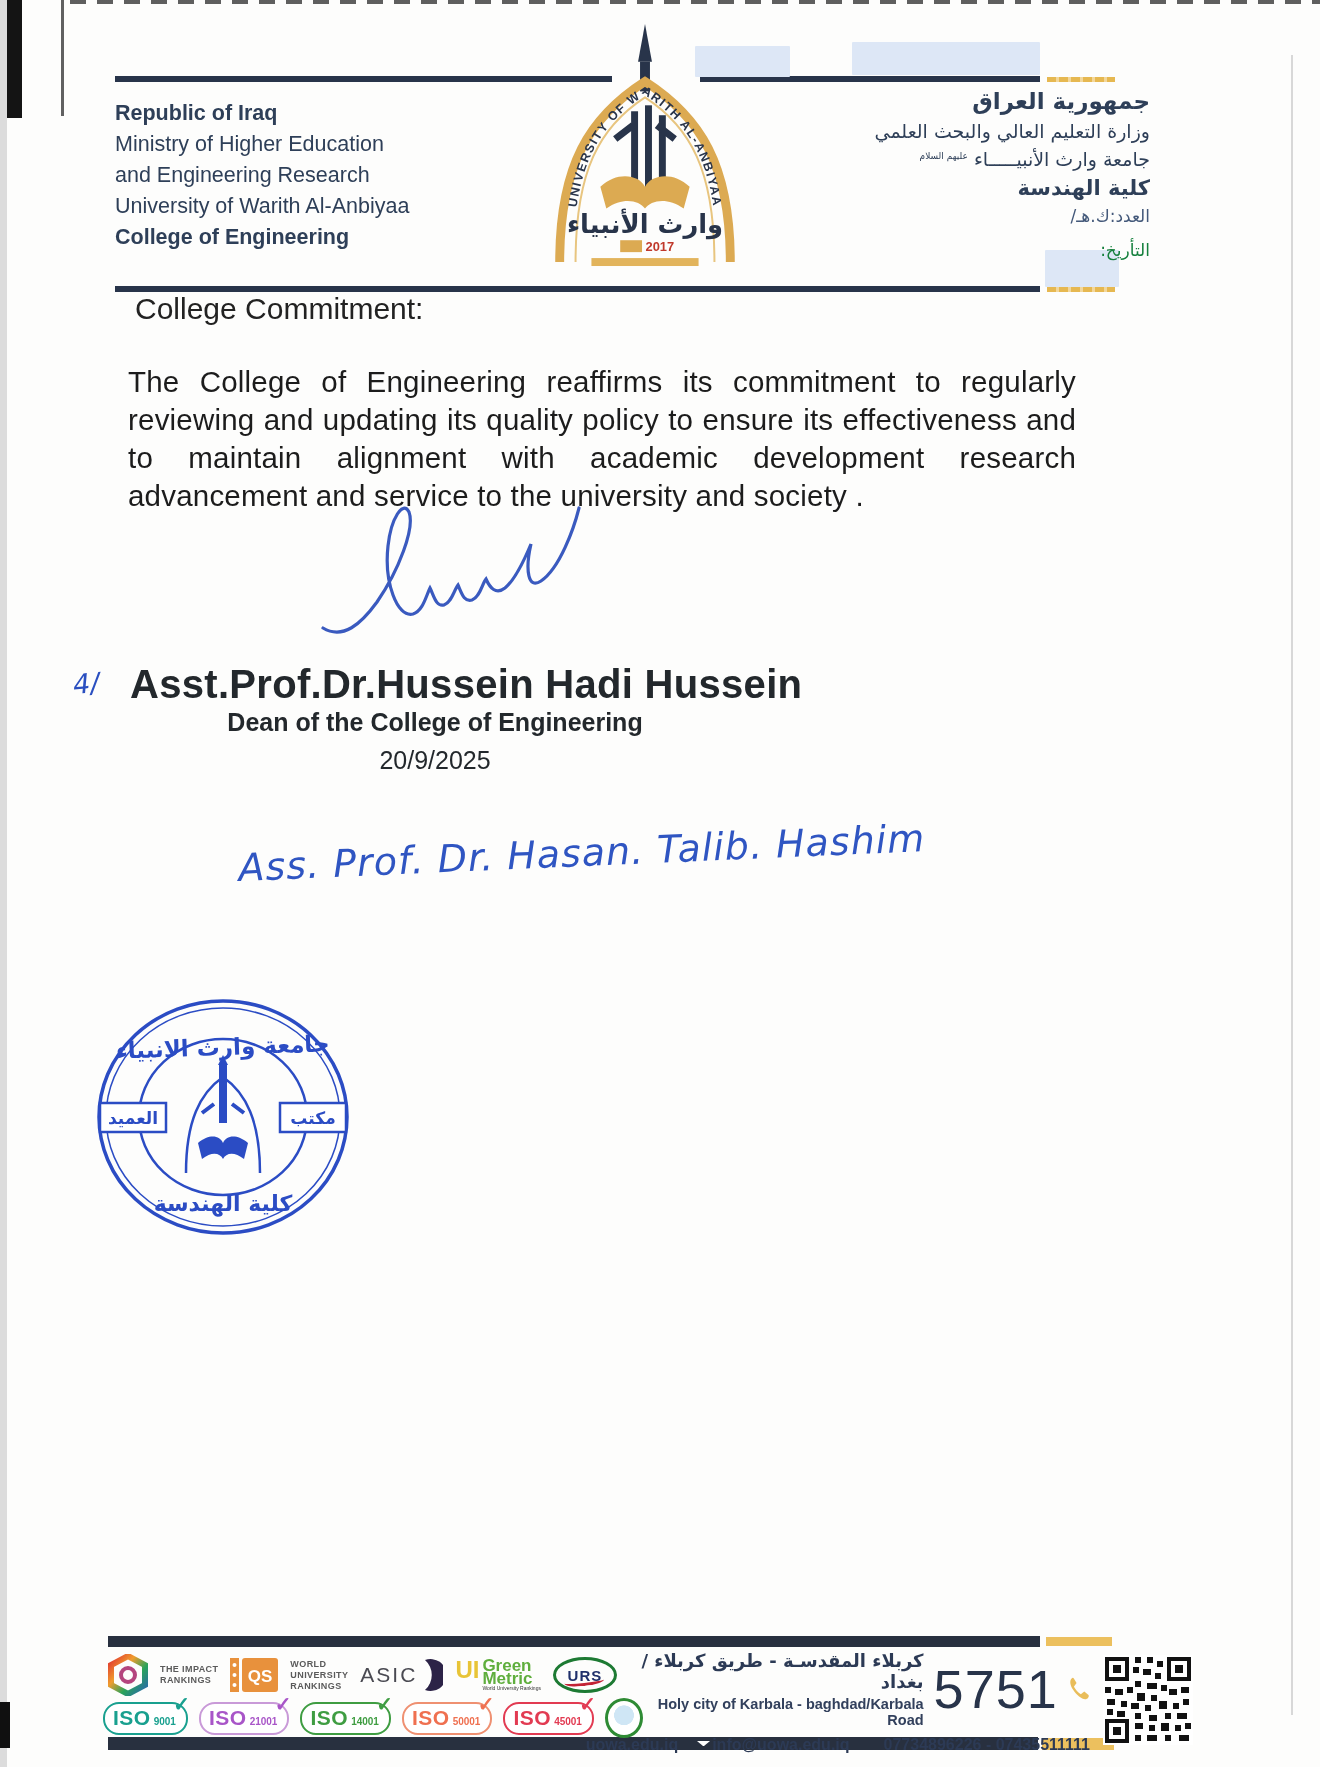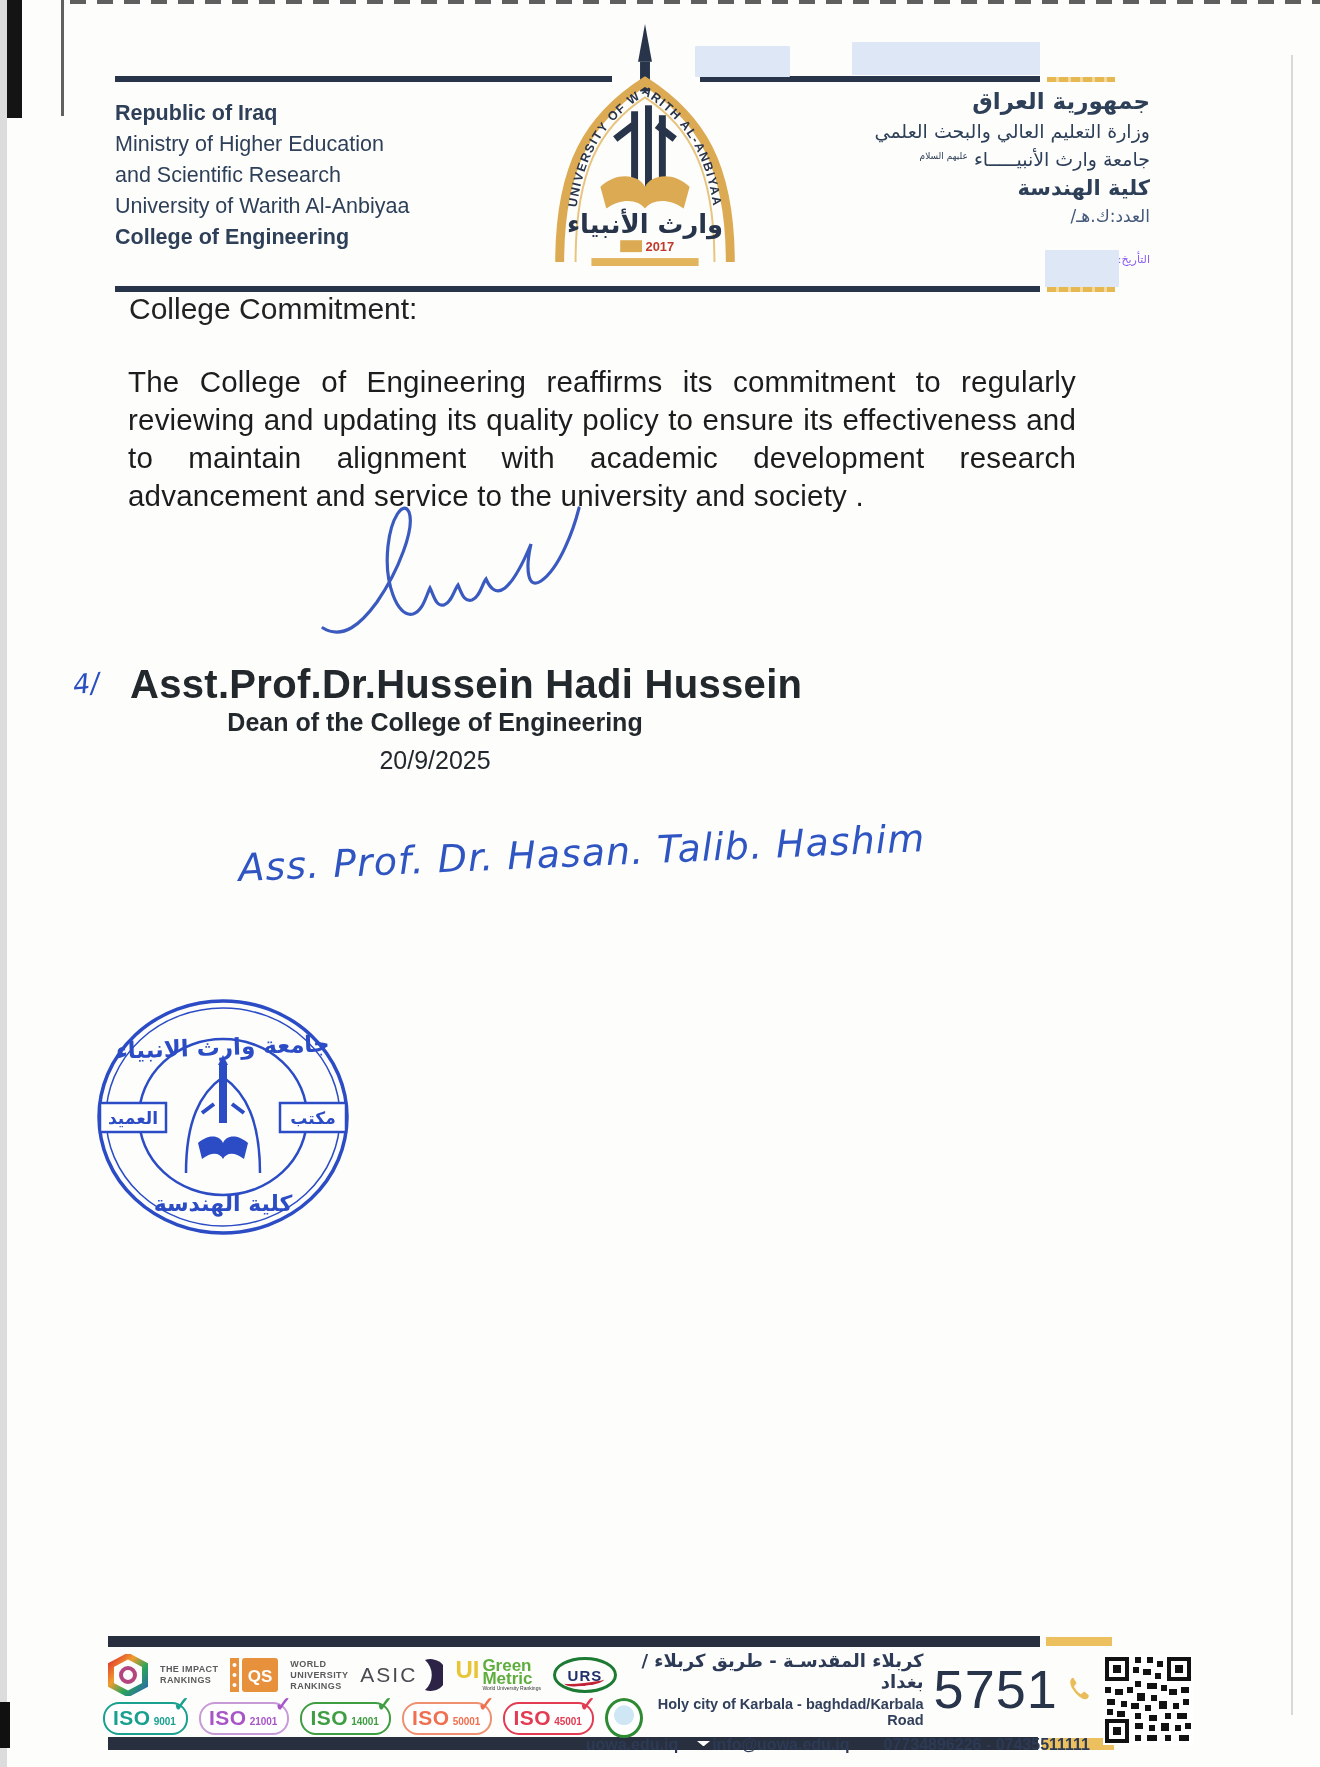--- a/index.html
+++ b/index.html
@@ -30,25 +30,25 @@
   .hdr-left .b{font-weight:bold;}
   .hdr-right{left:790px;top:88px;width:360px;text-align:right;color:#2e3f58;
      font-family:"DejaVu Sans",sans-serif;direction:rtl;}
   .hdr-right div{margin-bottom:6px;}
   .ar1{font-size:23px;font-weight:bold;}
   .ar2{font-size:19px;}
   .ar3{font-size:19px;}
   .ar3 .tiny{font-size:9px;vertical-align:super;}
   .ar4{font-size:21px;font-weight:bold;}
   .ar5{font-size:17px;color:#44597a;margin-top:6px;}
-  .ar6{font-size:11px;color:#8b5cf6;margin-top:27px;}
+  .ar6{font-size:17px;color:#15803d;margin-top:14px;}
   
   .logo{left:495px;top:20px;width:300px;height:248px;}
   
-  .heading{left:129px;top:292px;font-size:30px;color:#222;}
+  .heading{left:135px;top:292px;font-size:30px;color:#222;}
   .paragraph{left:128px;top:363px;width:948px;font-size:29.5px;line-height:38px;
      text-align:justify;color:#1c1c1c;letter-spacing:.2px;}
   
   .signature{left:315px;top:500px;width:270px;height:160px;}
   .hand-mark{left:73px;top:668px;font-size:27px;color:#2a4fc0;font-style:italic;
      font-family:"DejaVu Sans",sans-serif;transform:rotate(-6deg);}
   .sig-name{left:130px;top:662px;font-size:40px;font-weight:bold;color:#23282c;letter-spacing:.3px;}
   .sig-center{left:145px;top:708px;width:580px;text-align:center;color:#23282c;}
   .sig-title{font-size:25px;font-weight:bold;}
   .sig-date{font-size:25px;font-weight:normal;margin-top:9px;}
@@ -117,21 +117,21 @@
   <div class="abs gold-dash gd1"></div>
   <div class="abs redact red1"></div>
   <div class="abs redact red2"></div>
   <div class="abs redact red3"></div>
   <div class="abs rule rule2"></div>
   <div class="abs gold-dash gd2"></div>
 
   <div class="abs hdr-left">
     <div class="b">Republic of Iraq</div>
     <div>Ministry of Higher Education</div>
-    <div>and Scientific Research</div>
+    <div>and Engineering Research</div>
     <div>University of Warith Al-Anbiyaa</div>
     <div class="b">College of Engineering</div>
   </div>
 
   <div class="abs hdr-right">
     <div class="ar1">جمهورية العراق</div>
     <div class="ar2">وزارة التعليم العالي والبحث العلمي</div>
     <div class="ar3"><span>جامعة وارث الأنبيـــــاء</span> <span class="tiny">عليهم السلام</span></div>
     <div class="ar4">كلية الهندسة</div>
     <div class="ar5">العدد:ك.هـ/</div>

